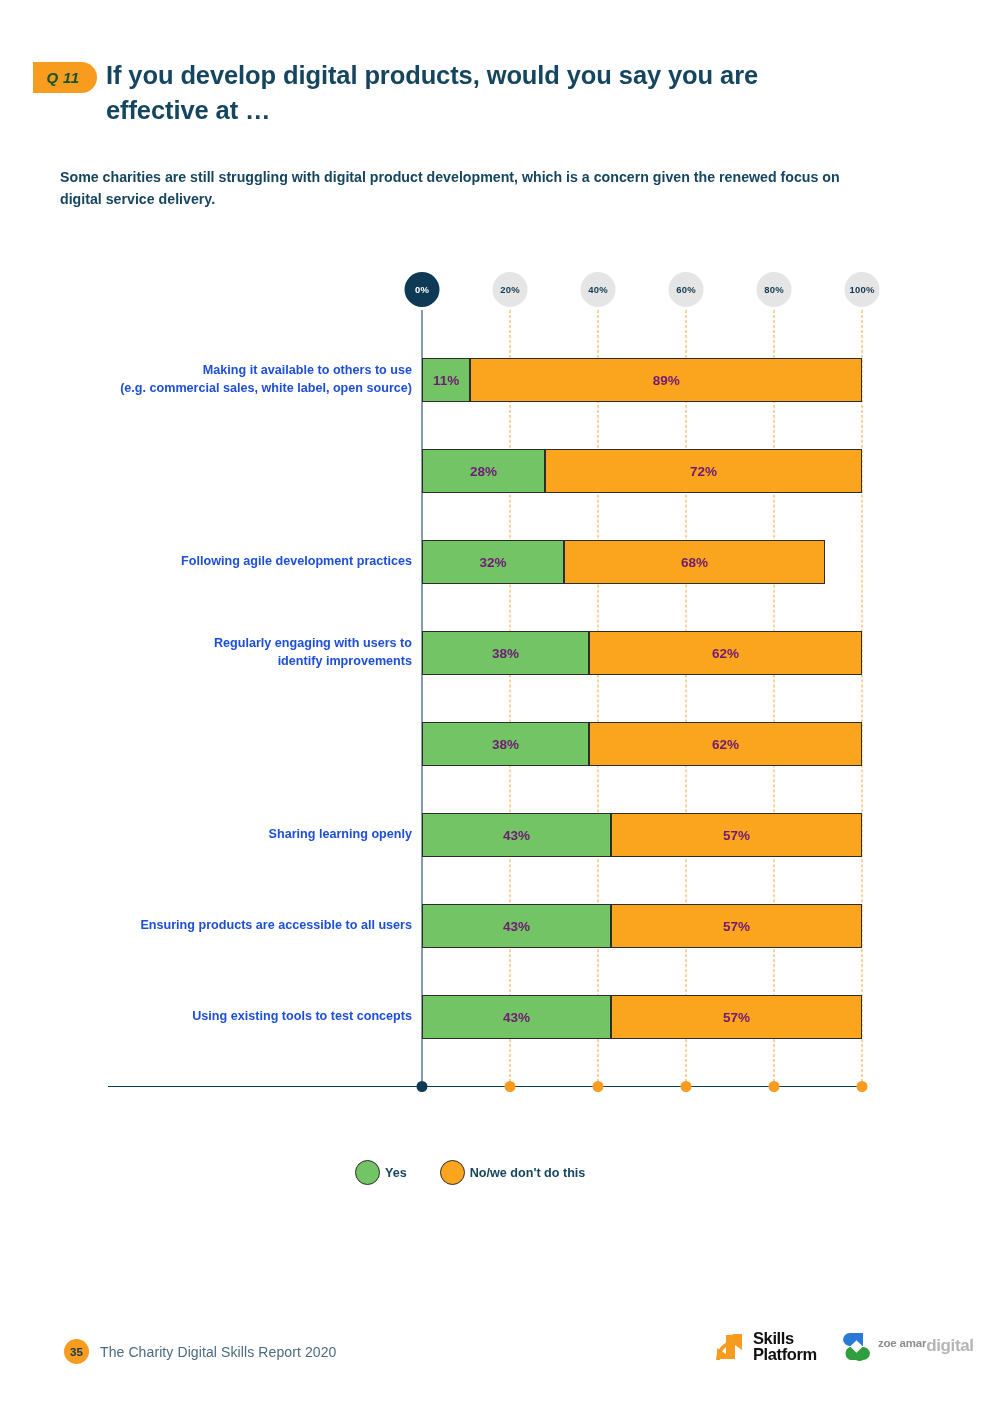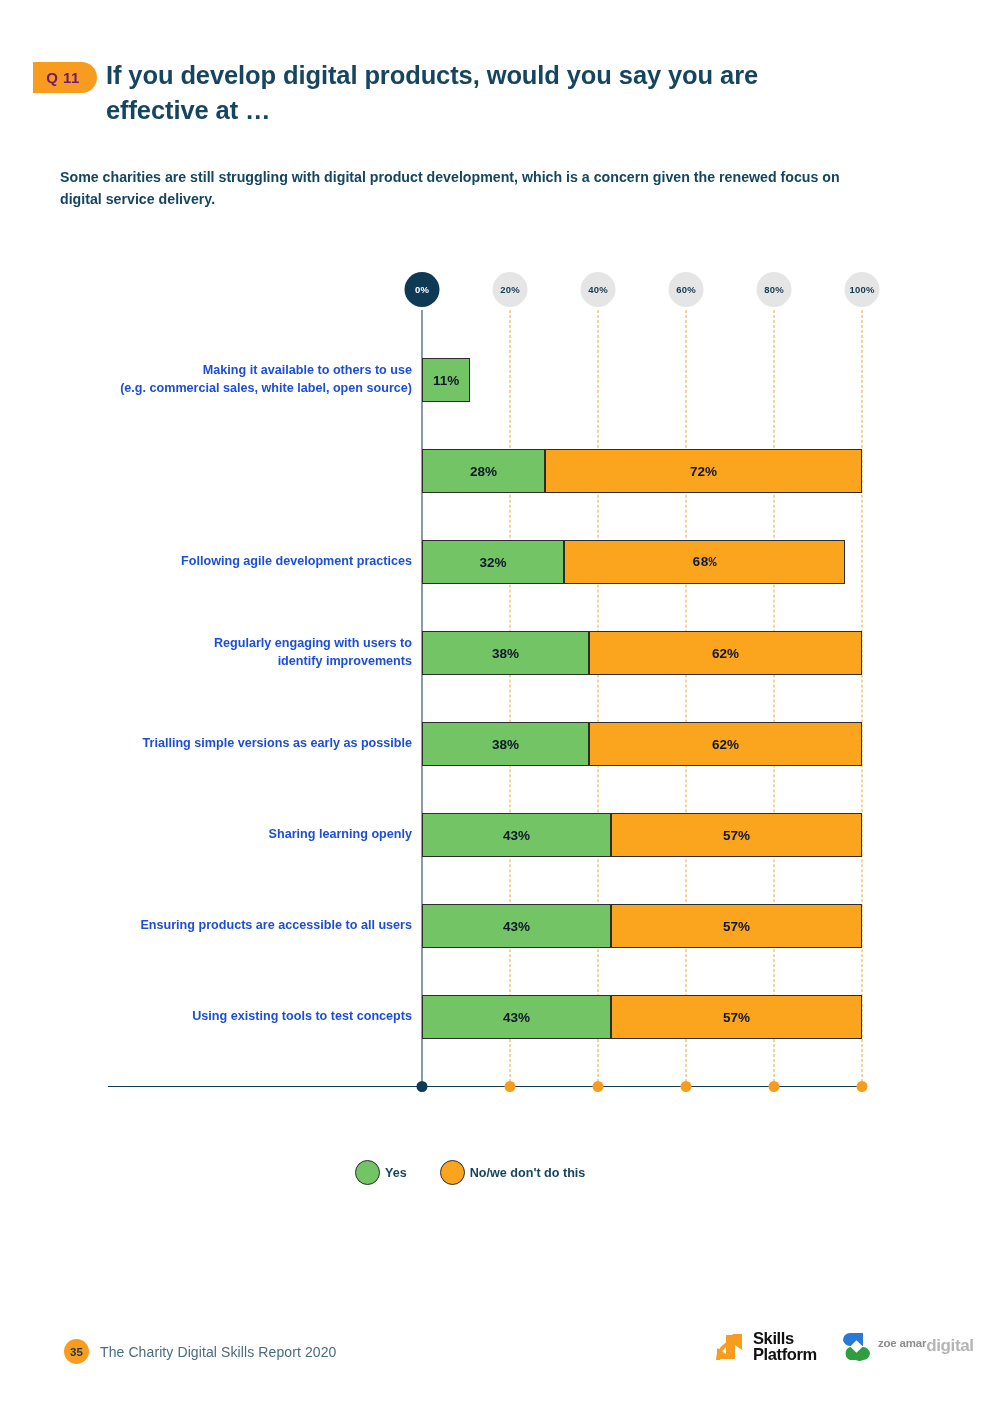--- a/index.html
+++ b/index.html
@@ -29,22 +29,23 @@
     height: 31px;
     min-width: 64px;
     padding: 0 14px 0 10px;
     background: #F79C1E;
     border-radius: 0 16px 16px 0;
     display: flex;
     align-items: center;
     justify-content: center;
     font-size: 15px;
     font-weight: bold;
-    color: #701a75;
+    color: #14532d;
     letter-spacing: 0.4px;
+    font-style: italic;
   }
 
   .q-title {
     position: absolute;
     left: 106px;
     top: 58px;
     width: 730px;
     font-size: 25.5px;
     font-weight: 600;
     line-height: 1.38;
@@ -164,21 +165,21 @@
     display: flex;
   }
   .seg {
     height: 100%;
     display: flex;
     align-items: center;
     justify-content: center;
     border: 1.3px solid #2d2d2d;
     font-size: 13.5px;
     font-weight: bold;
-    color: #0f172a;
+    color: #701a75;
     overflow: hidden;
   }
   .seg.yes { background: #72C464; border-right-width: 0.7px; }
   .seg.no  { background: #FBA41D; border-left-width: 0.7px; }
 
   
   .legend {
     position: absolute;
     left: 355px;
     top: 1160px;
@@ -296,51 +297,49 @@
         <div class="axis-dot" style="left: 686px;"></div>
         <div class="axis-dot" style="left: 774px;"></div>
         <div class="axis-dot" style="left: 862px;"></div>
         <div class="row" style="top: 358px; width: 992px;">
           <div class="row-label-wrap">
             <div class="row-label" style="position: static;">Making it available to others to use
 (e.g. commercial sales, white label, open source)</div>
           </div>
           <div class="bar-track">
             <div class="seg yes" style="width: 48.4px;">11%</div>
+            <div class="seg no" style="width: 391.6px;">89%</div>
           </div>
         </div>
         <div class="row" style="top: 449px; width: 992px;">
           <div class="bar-track">
             <div class="seg yes" style="width: 123.2px;">28%</div>
             <div class="seg no" style="width: 316.8px;">72%</div>
           </div>
         </div>
         <div class="row" style="top: 540px; width: 992px;">
           <div class="row-label-wrap">
             <div class="row-label" style="position: static;">Following agile development practices</div>
           </div>
           <div class="bar-track">
             <div class="seg yes" style="width: 142px;">32%</div>
-            <div class="seg no" style="width: 281px; font-family: Liberation Mono, monospace;">68%</div>
+            <div class="seg no" style="width: 261px;">68%</div>
           </div>
         </div>
         <div class="row" style="top: 631px; width: 992px;">
           <div class="row-label-wrap">
             <div class="row-label" style="position: static;">Regularly engaging with users to
 identify improvements</div>
           </div>
           <div class="bar-track">
             <div class="seg yes" style="width: 167.2px;">38%</div>
             <div class="seg no" style="width: 272.8px;">62%</div>
           </div>
         </div>
         <div class="row" style="top: 722px; width: 992px;">
-          <div class="row-label-wrap">
-            <div class="row-label" style="position: static;">Trialling simple versions as early as possible</div>
-          </div>
           <div class="bar-track">
             <div class="seg yes" style="width: 167.2px;">38%</div>
             <div class="seg no" style="width: 272.8px;">62%</div>
           </div>
         </div>
         <div class="row" style="top: 813px; width: 992px;">
           <div class="row-label-wrap">
             <div class="row-label" style="position: static;">Sharing learning openly</div>
           </div>
           <div class="bar-track">

